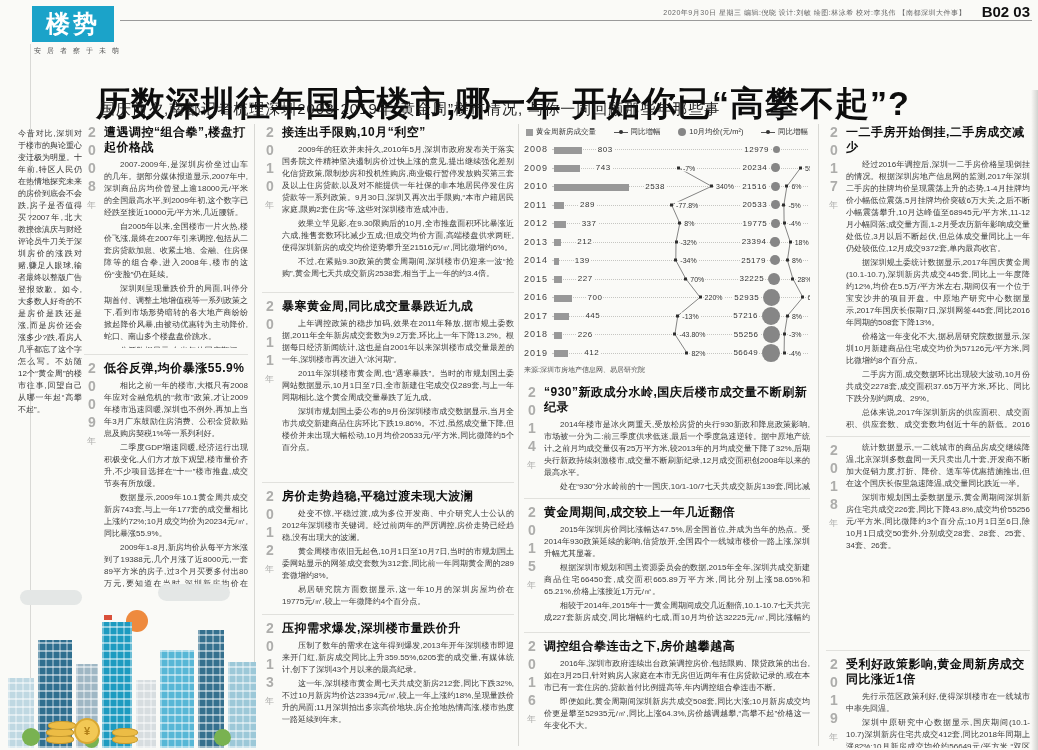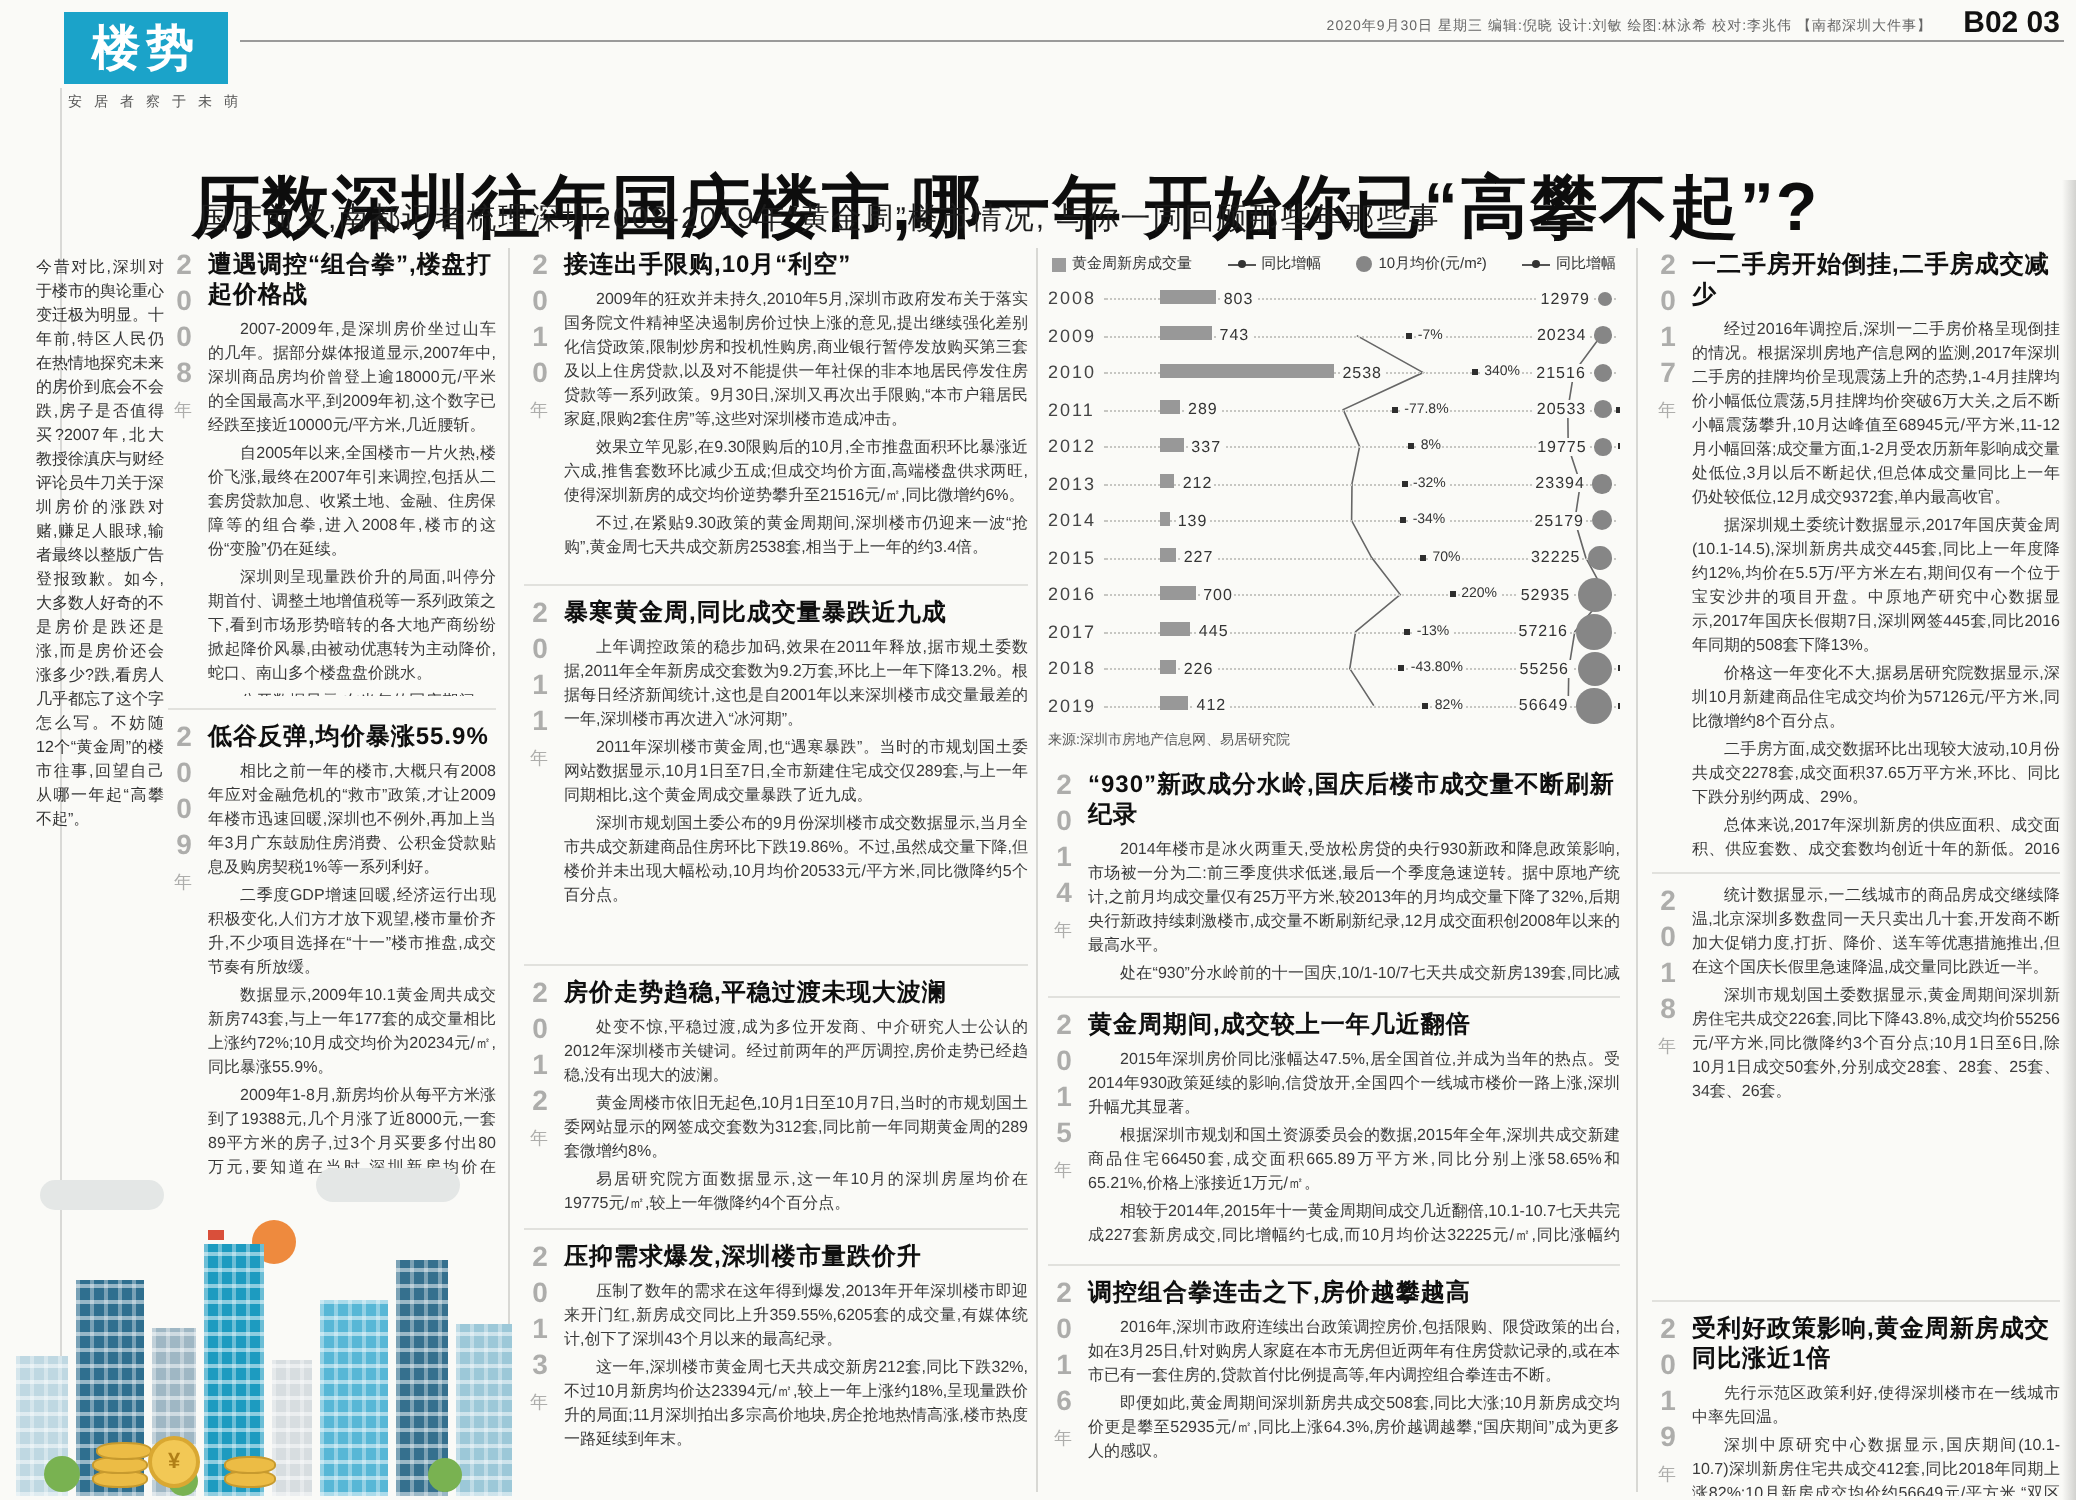--- a/index.html
+++ b/index.html
@@ -44,21 +44,21 @@
   .lgi{display:flex;align-items:center;gap:3px;white-space:nowrap;}
   .lg-sq{width:7px;height:7px;background:#9c9c9c;display:inline-block;}
   .lg-circle{width:8px;height:8px;border-radius:50%;background:#868686;display:inline-block;}
   .lg-line{width:14px;height:1px;background:#555;position:relative;display:inline-block;}
   .lg-line::after{content:"";position:absolute;left:5px;top:-1.5px;width:4px;height:4px;background:#333;border-radius:50%;}
   .crows{position:relative;height:222px;}
   .crow{position:relative;display:flex;align-items:center;height:18.5px;}
   .crow::before{content:"";position:absolute;left:28px;right:2px;top:50%;border-top:1px dotted #c6c6c2;}
   .crow>*{position:relative;z-index:1;}
   .cyear{width:30px;flex:0 0 30px;font-size:9px;color:#444;letter-spacing:1px;}
-  .cbarzone{width:112px;flex:0 0 112px;display:flex;align-items:flex-start;gap:3px;margin-left:26px;}
+  .cbarzone{width:112px;flex:0 0 112px;display:flex;align-items:flex-end;gap:15px;}
   .cbar{height:7px;background:#989898;}
   .cbarval{font-size:8px;color:#333;letter-spacing:.5px;background:#fafaf7;padding:0 1px;}
   .cy1{width:52px;flex:0 0 52px;height:100%;position:relative;}
   .cy2{width:30px;flex:0 0 30px;height:100%;position:relative;}
   .cmark{position:absolute;top:50%;transform:translateY(-50%);display:flex;align-items:center;gap:2px;white-space:nowrap;}
   .cdot{width:3px;height:3px;background:#2e2e2e;flex:0 0 3px;}
   .cpct{font-size:7px;color:#333;background:#fafaf7;padding:0 1px;}
   .cprice{width:62px;flex:0 0 62px;display:flex;justify-content:flex-end;align-items:center;gap:3px;}
   .cpnum{font-size:8px;color:#333;letter-spacing:.5px;background:#fafaf7;padding:0 1px;}
   .cbub{border-radius:50%;background:#868686;flex:0 0 auto;}
@@ -497,36 +497,36 @@
         </div>
       </section>
       <section class="article" style="height: 100px;">
         <div class="ylab">
           <span class="ynum">2016</span>
           <span class="yunit">年</span>
         </div>
         <div class="sbody">
           <h3>调控组合拳连击之下,房价越攀越高</h3>
           <p>2016年,深圳市政府连续出台政策调控房价,包括限购、限贷政策的出台,如在3月25日,针对购房人家庭在本市无房但近两年有住房贷款记录的,或在本市已有一套住房的,贷款首付比例提高等,年内调控组合拳连击不断。</p>
-          <p>即便如此,黄金周期间深圳新房共成交508套,同比大涨;10月新房成交均价更是攀至52935元/㎡,同比上涨64.3%,房价越调越攀,“国庆期间”成为更多人的感叹。</p>
+          <p>即便如此,黄金周期间深圳新房共成交508套,同比大涨;10月新房成交均价更是攀至52935元/㎡,同比上涨64.3%,房价越调越攀,“高攀不起”价格这一年变化不大。</p>
         </div>
       </section>
     </div>
 </div>
 
 <div class="col" id="colright">
     <section class="article" style="height: 306px;">
       <div class="ylab">
         <span class="ynum">2017</span>
         <span class="yunit">年</span>
       </div>
       <div class="sbody">
         <h3>一二手房开始倒挂,二手房成交减少</h3>
         <p>经过2016年调控后,深圳一二手房价格呈现倒挂的情况。根据深圳房地产信息网的监测,2017年深圳二手房的挂牌均价呈现震荡上升的态势,1-4月挂牌均价小幅低位震荡,5月挂牌均价突破6万大关,之后不断小幅震荡攀升,10月达峰值至68945元/平方米,11-12月小幅回落;成交量方面,1-2月受农历新年影响成交量处低位,3月以后不断起伏,但总体成交量同比上一年仍处较低位,12月成交9372套,单内最高收官。</p>
-        <p>据深圳规土委统计数据显示,2017年国庆黄金周(10.1-14.5),深圳新房共成交445套,同比上一年度降约12%,均价在5.5万/平方米左右,期间仅有一个位于宝安沙井的项目开盘。中原地产研究中心数据显示,2017年国庆长假期7日,深圳网签445套,同比2016年同期的508套下降13%。</p>
+        <p>据深圳规土委统计数据显示,2017年国庆黄金周(10.1-10.7),深圳新房共成交445套,同比上一年度降约12%,均价在5.5万/平方米左右,期间仅有一个位于宝安沙井的项目开盘。中原地产研究中心数据显示,2017年国庆长假期7日,深圳网签445套,同比2016年同期的508套下降13%。</p>
         <p>价格这一年变化不大,据易居研究院数据显示,深圳10月新建商品住宅成交均价为57126元/平方米,同比微增约8个百分点。</p>
         <p>二手房方面,成交数据环比出现较大波动,10月份共成交2278套,成交面积37.65万平方米,环比、同比下跌分别约两成、29%。</p>
         <p>总体来说,2017年深圳新房的供应面积、成交面积、供应套数、成交套数均创近十年的新低。2016年四季度起,全国范围内调控政策密集出台,深圳先是将限购由一年改为三年,又从连续缴满升至五年,限价、限贷、限商业等一系列政策也纷纷来袭。</p>
       </div>
     </section>
     <section class="article" style="height: 202px;">
       <div class="ylab">
         <span class="ynum">2018</span>
         <span class="yunit">年</span>
       </div>

